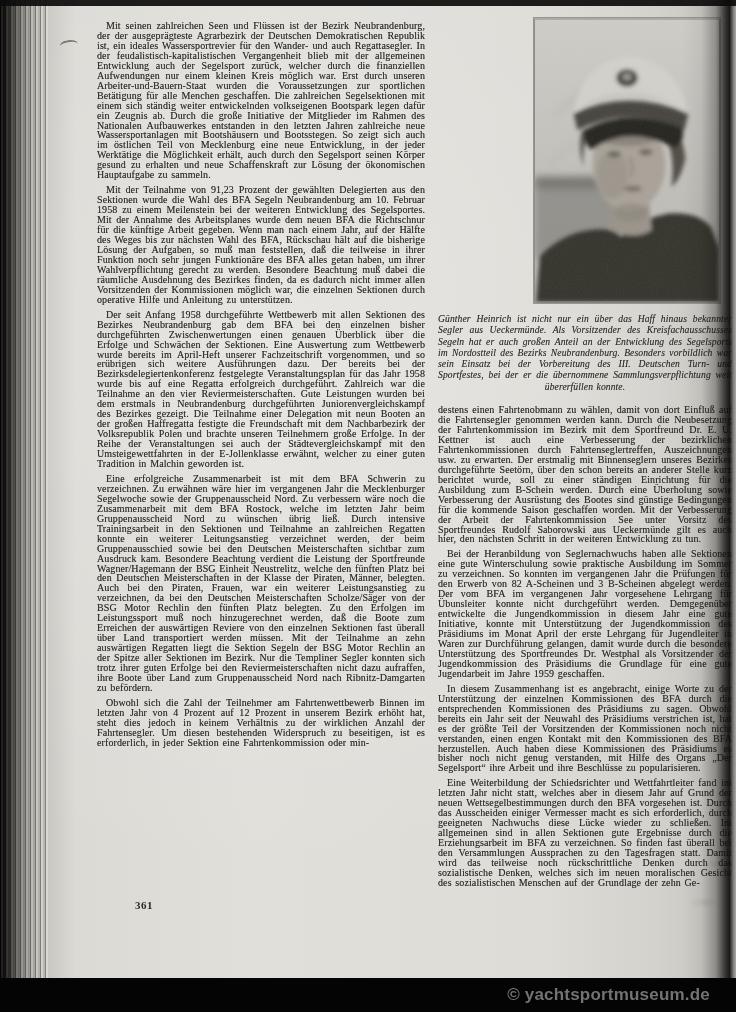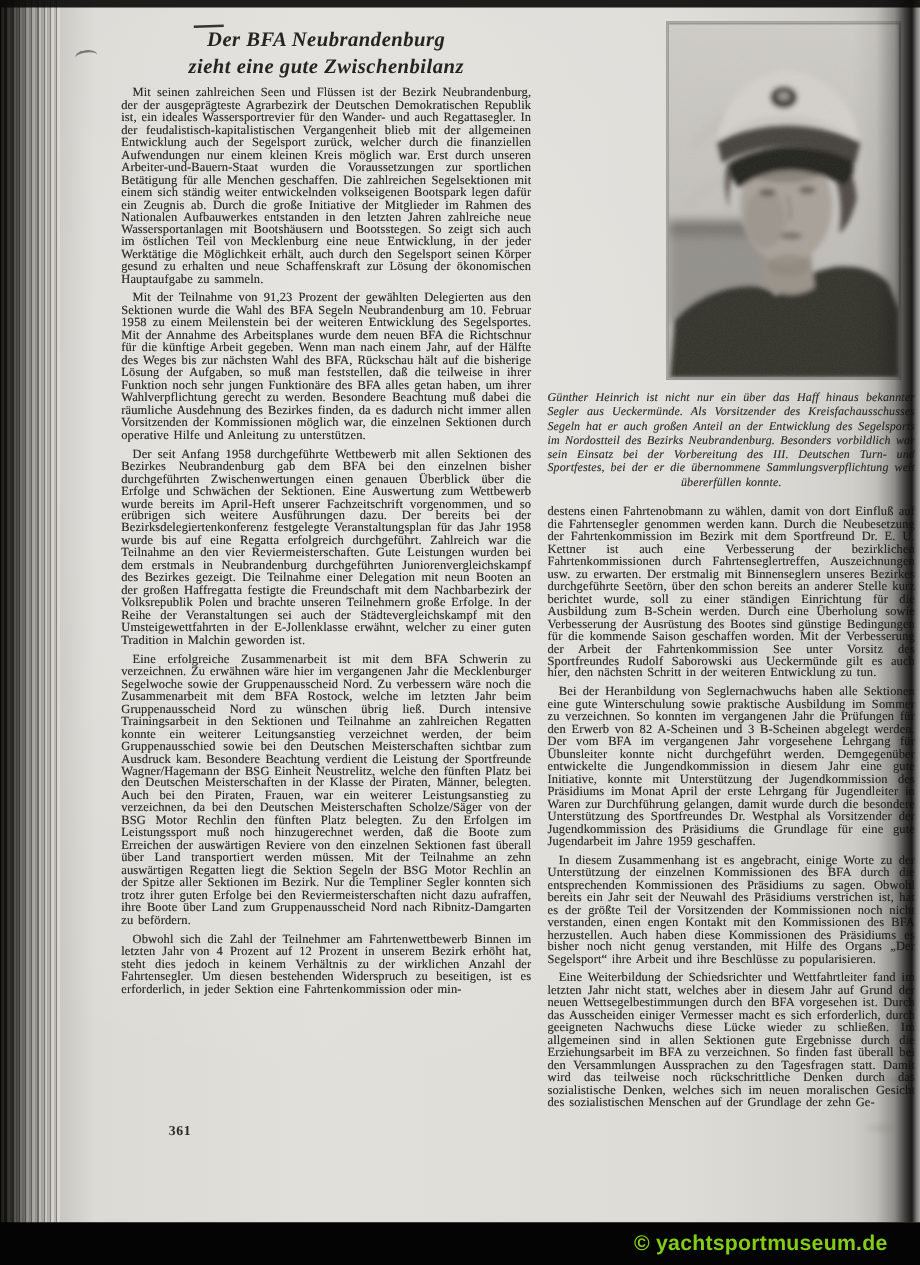--- a/index.html
+++ b/index.html
@@ -55,38 +55,33 @@
 
   .stamp{position:absolute;left:612px;top:850px;width:80px;height:70px;opacity:.5;pointer-events:none;
     background:
       radial-gradient(14px 6px at 70% 20%, rgba(120,115,105,.35), rgba(0,0,0,0) 70%),
       radial-gradient(22px 9px at 55% 75%, rgba(120,115,105,.30), rgba(0,0,0,0) 70%);}
 
   
   .bottom-bar{position:absolute;left:0;top:978px;width:736px;height:34px;background:#040404;
       display:flex;align-items:center;justify-content:flex-end;padding-right:26px;box-sizing:border-box;}
   .watermark{font-family:"Liberation Sans",sans-serif;font-weight:bold;font-size:17px;
-      color:#84cc16;letter-spacing:.2px;}
+      color:#737373;letter-spacing:.2px;}
 </style>
 </head>
 <body>
 
 <div class="stage">
 
   <div class="edge-left"></div>
 
   <div class="page">
     <div class="artifact"></div>
 
     <div class="col-left">
-      <div class="title">
-        <span class="flourish"></span>
-        <div>Der BFA Neubrandenburg</div>
-        <div>zieht eine gute Zwischenbilanz</div>
-      </div>
       <div class="body-text">
         <p>Mit seinen zahlreichen Seen und Flüssen ist der Bezirk Neubrandenburg, der der ausgeprägteste Agrarbezirk der Deutschen Demokratischen Republik ist, ein ideales Wassersportrevier für den Wander- und auch Regattasegler. In der feudalistisch-kapitalistischen Vergangenheit blieb mit der allgemeinen Entwicklung auch der Segelsport zurück, welcher durch die finanziellen Aufwendungen nur einem kleinen Kreis möglich war. Erst durch unseren Arbeiter-und-Bauern-Staat wurden die Voraussetzungen zur sportlichen Betätigung für alle Menchen geschaffen. Die zahlreichen Segelsektionen mit einem sich ständig weiter entwickelnden volkseigenen Bootspark legen dafür ein Zeugnis ab. Durch die große Initiative der Mitglieder im Rahmen des Nationalen Aufbauwerkes entstanden in den letzten Jahren zahlreiche neue Wassersportanlagen mit Bootshäusern und Bootsstegen. So zeigt sich auch im östlichen Teil von Mecklenburg eine neue Entwicklung, in der jeder Werktätige die Möglichkeit erhält, auch durch den Segelsport seinen Körper gesund zu erhalten und neue Schaffenskraft zur Lösung der ökonomischen Hauptaufgabe zu sammeln.</p>
         <p>Mit der Teilnahme von 91,23 Prozent der gewählten Delegierten aus den Sektionen wurde die Wahl des BFA Segeln Neubrandenburg am 10. Februar 1958 zu einem Meilenstein bei der weiteren Entwicklung des Segelsportes. Mit der Annahme des Arbeitsplanes wurde dem neuen BFA die Richtschnur für die künftige Arbeit gegeben. Wenn man nach einem Jahr, auf der Hälfte des Weges bis zur nächsten Wahl des BFA, Rückschau hält auf die bisherige Lösung der Aufgaben, so muß man feststellen, daß die teilweise in ihrer Funktion noch sehr jungen Funktionäre des BFA alles getan haben, um ihrer Wahlverpflichtung gerecht zu werden. Besondere Beachtung muß dabei die räumliche Ausdehnung des Bezirkes finden, da es dadurch nicht immer allen Vorsitzenden der Kommissionen möglich war, die einzelnen Sektionen durch operative Hilfe und Anleitung zu unterstützen.</p>
         <p>Der seit Anfang 1958 durchgeführte Wettbewerb mit allen Sektionen des Bezirkes Neubrandenburg gab dem BFA bei den einzelnen bisher durchgeführten Zwischenwertungen einen genauen Überblick über die Erfolge und Schwächen der Sektionen. Eine Auswertung zum Wettbewerb wurde bereits im April-Heft unserer Fachzeitschrift vorgenommen, und so erübrigen sich weitere Ausführungen dazu. Der bereits bei der Bezirksdelegiertenkonferenz festgelegte Veranstaltungsplan für das Jahr 1958 wurde bis auf eine Regatta erfolgreich durchgeführt. Zahlreich war die Teilnahme an den vier Reviermeisterschaften. Gute Leistungen wurden bei dem erstmals in Neubrandenburg durchgeführten Juniorenvergleichskampf des Bezirkes gezeigt. Die Teilnahme einer Delegation mit neun Booten an der großen Haffregatta festigte die Freundschaft mit dem Nachbarbezirk der Volksrepublik Polen und brachte unseren Teilnehmern große Erfolge. In der Reihe der Veranstaltungen sei auch der Städtevergleichskampf mit den Umsteigewettfahrten in der E-Jollenklasse erwähnt, welcher zu einer guten Tradition in Malchin geworden ist.</p>
         <p>Eine erfolgreiche Zusammenarbeit ist mit dem BFA Schwerin zu verzeichnen. Zu erwähnen wäre hier im vergangenen Jahr die Mecklenburger Segelwoche sowie der Gruppenausscheid Nord. Zu verbessern wäre noch die Zusammenarbeit mit dem BFA Rostock, welche im letzten Jahr beim Gruppenausscheid Nord zu wünschen übrig ließ. Durch intensive Trainingsarbeit in den Sektionen und Teilnahme an zahlreichen Regatten konnte ein weiterer Leitungsanstieg verzeichnet werden, der beim Gruppenausschied sowie bei den Deutschen Meisterschaften sichtbar zum Ausdruck kam. Besondere Beachtung verdient die Leistung der Sportfreunde Wagner/Hagemann der BSG Einheit Neustrelitz, welche den fünften Platz bei den Deutschen Meisterschaften in der Klasse der Piraten, Männer, belegten. Auch bei den Piraten, Frauen, war ein weiterer Leistungsanstieg zu verzeichnen, da bei den Deutschen Meisterschaften Scholze/Säger von der BSG Motor Rechlin den fünften Platz belegten. Zu den Erfolgen im Leistungssport muß noch hinzugerechnet werden, daß die Boote zum Erreichen der auswärtigen Reviere von den einzelnen Sektionen fast überall über Land transportiert werden müssen. Mit der Teilnahme an zehn auswärtigen Regatten liegt die Sektion Segeln der BSG Motor Rechlin an der Spitze aller Sektionen im Bezirk. Nur die Templiner Segler konnten sich trotz ihrer guten Erfolge bei den Reviermeisterschaften nicht dazu aufraffen, ihre Boote über Land zum Gruppenausscheid Nord nach Ribnitz-Damgarten zu befördern.</p>
         <p>Obwohl sich die Zahl der Teilnehmer am Fahrtenwettbewerb Binnen im letzten Jahr von 4 Prozent auf 12 Prozent in unserem Bezirk erhöht hat, steht dies jedoch in keinem Verhältnis zu der wirklichen Anzahl der Fahrtensegler. Um diesen bestehenden Widerspruch zu beseitigen, ist es erforderlich, in jeder Sektion eine Fahrtenkommission oder min-</p>
       </div>
     </div>
 
     <div class="page-number">361</div>

